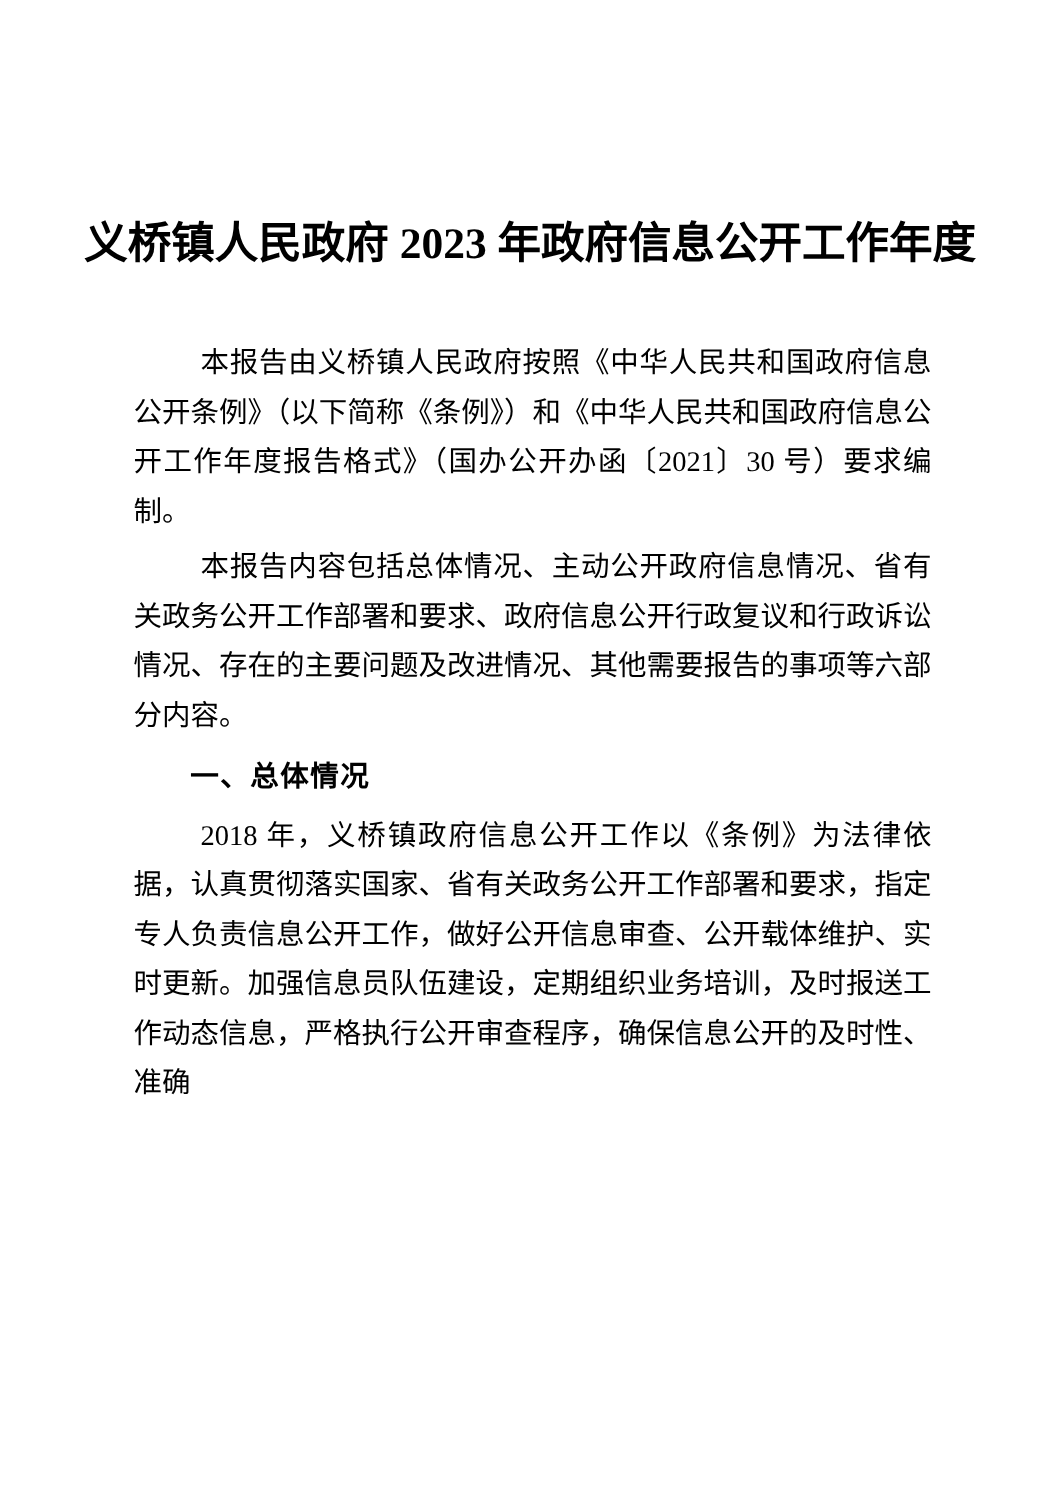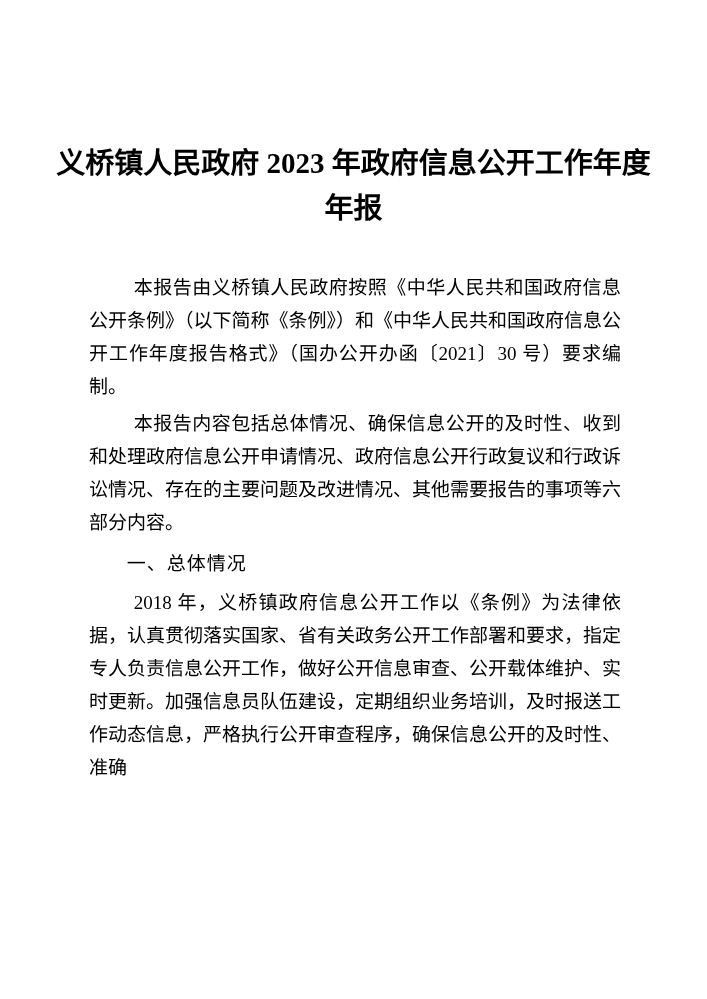--- a/index.html
+++ b/index.html
@@ -38,42 +38,41 @@
     color: #000000;
   }
   .doc-body p {
     margin: 4px;
     text-indent: 2.35em;
     word-break: break-all;
   }
   .section-heading {
     margin: 8px 0 6px 0;
     font-family: "Liberation Sans", "DejaVu Sans", sans-serif;
-    font-weight: normal;
+    font-weight: bold;
     font-size: 19px;
     line-height: 33px;
     text-indent: 2.2em;
     letter-spacing: 1px;
   }
 </style>
 </head>
 <body>
 
 <div class="page">
 
   <h1 class="doc-title">
     <span class="title-line">义桥镇人民政府 2023 年政府信息公开工作年度</span>
-    <span class="title-line">年报</span>
   </h1>
 
   <div class="doc-body">
 
     <p>本报告由义桥镇人民政府按照《中华人民共和国政府信息公开条例》（以下简称《条例》）和《中华人民共和国政府信息公开工作年度报告格式》（国办公开办函〔2021〕30 号）要求编制。</p>
 
-    <p>本报告内容包括总体情况、确保信息公开的及时性、收到和处理政府信息公开申请情况、政府信息公开行政复议和行政诉讼情况、存在的主要问题及改进情况、其他需要报告的事项等六部分内容。</p>
+    <p>本报告内容包括总体情况、主动公开政府信息情况、省有关政务公开工作部署和要求、政府信息公开行政复议和行政诉讼情况、存在的主要问题及改进情况、其他需要报告的事项等六部分内容。</p>
 
 
     <h2 class="section-heading">一、总体情况</h2>
 
     <p>2018 年，义桥镇政府信息公开工作以《条例》为法律依据，认真贯彻落实国家、省有关政务公开工作部署和要求，指定专人负责信息公开工作，做好公开信息审查、公开载体维护、实时更新。加强信息员队伍建设，定期组织业务培训，及时报送工作动态信息，严格执行公开审查程序，确保信息公开的及时性、准确</p>
 
   </div>
 
 </div>
 

